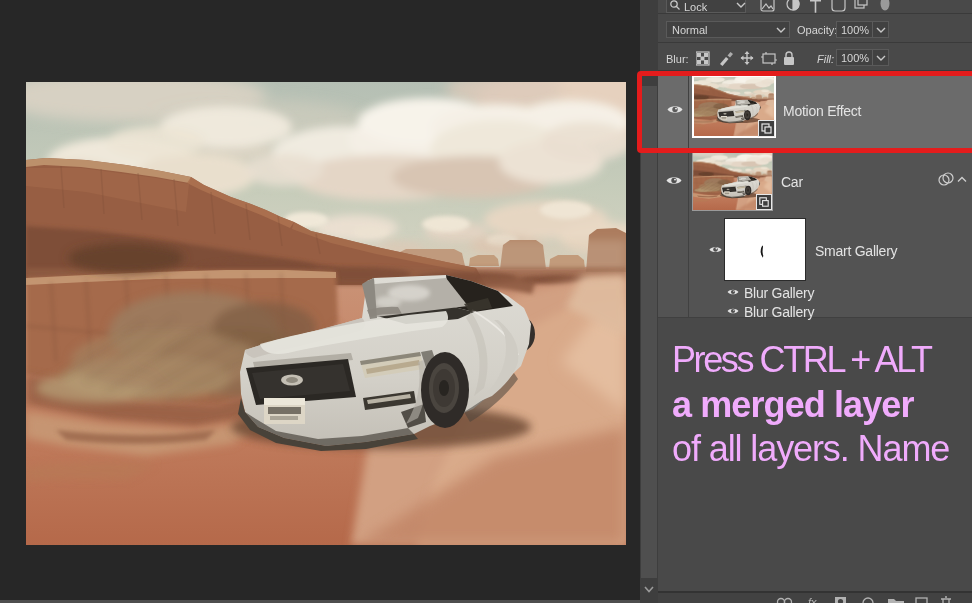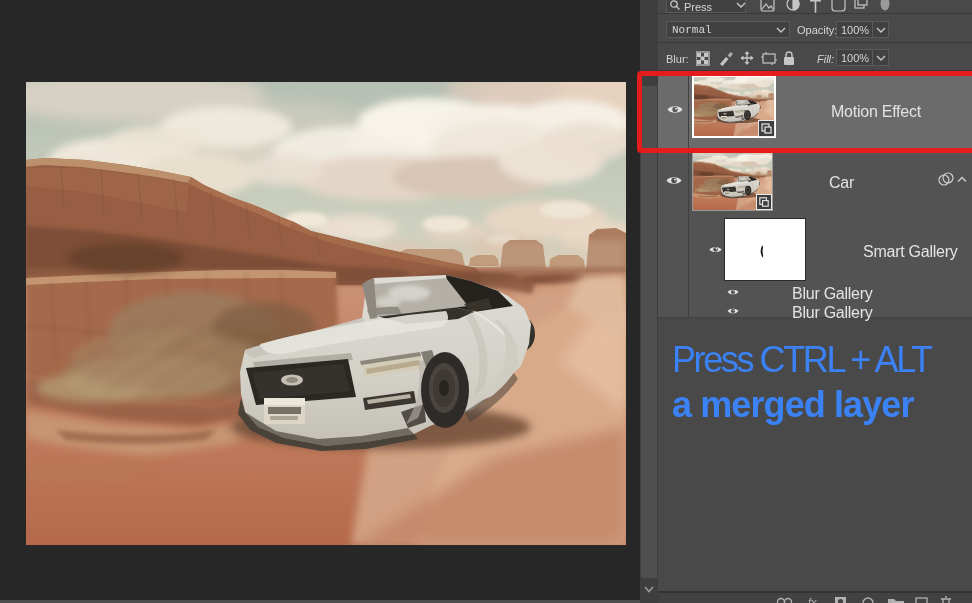--- a/index.html
+++ b/index.html
@@ -14,23 +14,23 @@
   #vthumb{left:641px;top:86px;width:16px;height:492px;background:#4f4f4f;}
   #vchev{left:643px;top:583px;width:12px;height:12px;color:#9a9a9a;font-size:12px;}
   
   #panel{left:658px;top:0;width:314px;height:603px;background:#494949;}
   .sep{position:absolute;left:658px;width:314px;height:1px;background:#3a3a3a;}
   .ui{color:#d6d6d6;font-size:11px;}
   .box{position:absolute;background:#414141;border:1px solid #5a5a5a;box-sizing:border-box;}
   
   #rows{left:658px;top:71px;width:314px;height:247px;background:#535353;}
   #rowsel{left:658px;top:71px;width:314px;height:77px;background:#6b6b6b;}
-  .lname{position:absolute;color:#e3e3e3;font-size:16px;letter-spacing:-0.25px;margin-left:48px;}
-  
-  .bigtxt{position:absolute;left:672px;color:#3b82f6;font-size:36px;line-height:44.6px;
+  .lname{position:absolute;color:#e3e3e3;font-size:14px;letter-spacing:-0.25px;}
+  
+  .bigtxt{position:absolute;left:672px;color:#f0abfc;font-size:36px;line-height:44.6px;
           letter-spacing:0px;white-space:nowrap;}
   
   #bbar{left:658px;top:593px;width:314px;height:10px;background:#424242;}
   #bsep{left:658px;top:591px;width:314px;height:2px;background:#333333;}
 </style>
 </head>
 <body>
 <div id="canvas" class="abs"></div>
 
 <div class="abs" style="left:26px;top:82px;width:600px;height:463px;">
@@ -255,21 +255,21 @@
 <div id="statusbar" class="abs"></div>
 <div id="vscroll" class="abs"></div>
 <div id="vthumb" class="abs"></div>
 <svg id="vchev" class="abs" width="12" height="12" viewBox="0 0 12 12">
     <path d="M2 4 L6 8.5 L10 4" fill="none" stroke="#9a9a9a" stroke-width="1.6"></path>
   </svg>
 
 <div id="panel" class="abs"></div>
 
 <div class="box" style="left:666px;top:-6px;width:80px;height:19px;"></div>
-<div class="abs ui" style="left:684px;top:1px;">Press</div>
+<div class="abs ui" style="left:684px;top:1px;">Lock</div>
 <svg class="abs" style="left:669px;top:0px;" width="12" height="11" viewBox="0 0 12 11">
   <circle cx="5" cy="4" r="3.2" fill="none" stroke="#c8c8c8" stroke-width="1.3"></circle>
   <line x1="7.5" y1="6.5" x2="10.5" y2="9.5" stroke="#c8c8c8" stroke-width="1.3"></line>
 </svg>
 <svg class="abs" style="left:736px;top:2px;" width="10" height="6" viewBox="0 0 10 6">
   <path d="M1 1 L5 5 L9 1" fill="none" stroke="#c8c8c8" stroke-width="1.4"></path>
 </svg>
 
 <svg class="abs" style="left:760px;top:0px;" width="140" height="13" viewBox="0 0 140 13">
   <g stroke="#c6c6c6" fill="none" stroke-width="1.2">
@@ -280,21 +280,21 @@
     <path d="M50 0.7 h11 M55.5 0.7 v12" stroke-width="1.6"></path>
     <rect x="72" y="-3" width="13" height="14" rx="3"></rect>
     <rect x="95" y="-1" width="9" height="9"></rect>
     <rect x="98" y="-4" width="9" height="9" fill="#494949"></rect>
     <ellipse cx="125" cy="3.5" rx="4.5" ry="7" fill="#9a9a9a" stroke="none"></ellipse>
   </g>
 </svg>
 <div class="sep" style="top:13px;"></div>
 
 <div class="box" style="left:666px;top:21px;width:124px;height:17px;"></div>
-<div class="abs ui" style="left:672px;top:24px;font-family:Liberation Mono, monospace;">Normal</div>
+<div class="abs ui" style="left:672px;top:24px;">Normal</div>
 <svg class="abs" style="left:776px;top:27px;" width="10" height="6" viewBox="0 0 10 6">
   <path d="M1 1 L5 5 L9 1" fill="none" stroke="#c8c8c8" stroke-width="1.4"></path>
 </svg>
 <div class="abs ui" style="left:797px;top:24px;">Opacity:</div>
 <div class="box" style="left:836px;top:21px;width:53px;height:17px;"></div>
 <div class="abs" style="left:872px;top:22px;width:1px;height:15px;background:#5c5c5c;"></div>
 <div class="abs ui" style="left:841px;top:24px;">100%</div>
 <svg class="abs" style="left:876px;top:27px;" width="10" height="6" viewBox="0 0 10 6">
   <path d="M1 1 L5 5 L9 1" fill="none" stroke="#c8c8c8" stroke-width="1.4"></path>
 </svg>
@@ -406,20 +406,21 @@
       <path d="M37 27 q-3 6 0.5 11 l1 -1 q-3 -5 -0.5 -10 z" fill="#151515"></path>
     </svg>
 </div>
 <div class="lname" style="left:815px;top:243px;">Smart Gallery</div>
 <div class="lname" style="left:744px;top:285px;">Blur Gallery</div>
 <div class="lname" style="left:744px;top:304px;">Blur Gallery</div>
 
 <div class="bigtxt" style="top:338px;">
 <div style="letter-spacing:-2.4px;">Press CTRL + ALT</div>
 <div style="letter-spacing:-0.9px;font-weight:bold;">a merged layer</div>
+<div style="letter-spacing:-1.1px;">of all layers. Name</div>
 </div>
 
 <div id="bsep" class="abs"></div>
 <div id="bbar" class="abs"></div>
 <svg class="abs" style="left:775px;top:596px;" width="185" height="7" viewBox="0 0 185 7">
   <g stroke="#b2b2b2" stroke-width="1.3" fill="none">
     <circle cx="6" cy="6" r="3.5"></circle>
       <circle cx="13" cy="6" r="3.5"></circle>
     <text x="33" y="10" font-size="11" font-style="italic" fill="#b2b2b2" stroke="none" font-family="Liberation Sans">fx</text>
     <rect x="60" y="1" width="11" height="9" fill="#b2b2b2" stroke="none"></rect>

